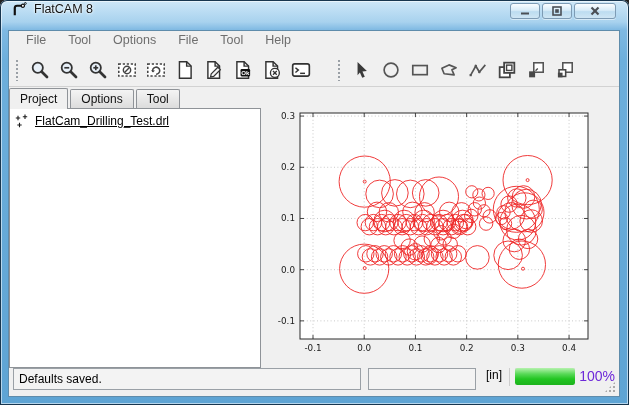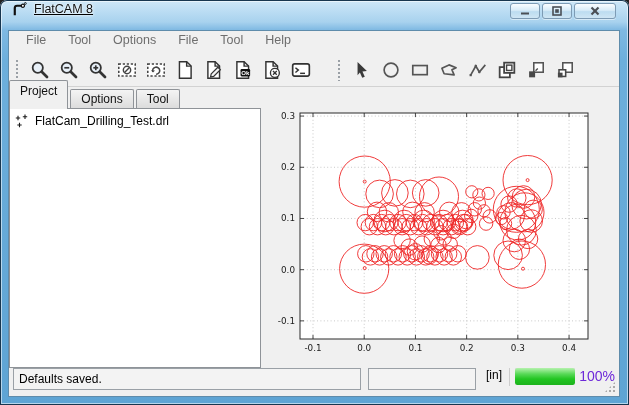--- a/index.html
+++ b/index.html
@@ -3,21 +3,21 @@
 <meta charset="utf-8">
 <style>
   html,body{margin:0;padding:0;background:#222;width:629px;height:405px;overflow:hidden;
             font-family:"Liberation Sans",sans-serif;}
   *{box-sizing:border-box;}
 
   
   .window{position:relative;width:629px;height:405px;border-radius:7px 7px 0 0;
     background:linear-gradient(180deg,#cfe8f8 0,#a8d2ee 22px,#7fb9e2 30px,#6dafdc 60px,#5ea4d4 100%);
     box-shadow:inset 0 0 0 1px #17364f, inset 0 0 0 2px rgba(255,255,255,.55);}
-  .titlebar{position:absolute;left:0;top:0;right:0;height:18px;display:flex;align-items:center;text-decoration:underline;}
+  .titlebar{position:absolute;left:0;top:0;right:0;height:18px;display:flex;align-items:center;}
   .app-icon{margin:0 6px 0 11px;width:17px;height:17px;}
   .title-text{font-size:12.5px;color:#111;text-shadow:0 0 4px #fff,0 0 2px #fff;}
   .win-controls{position:absolute;right:13px;top:3px;display:flex;gap:2px;}
   .win-btn{height:16px;border:1px solid #7d9bb4;border-radius:3px;
     background:linear-gradient(180deg,#fafdff 0,#d8ecf8 45%,#bcdcf0 55%,#cfe6f4 100%);
     display:flex;align-items:center;justify-content:center;box-shadow:0 1px 0 rgba(255,255,255,.5);}
   .win-btn.min,.win-btn.max{width:30px;} .win-btn.close{width:42px;}
   .win-btn svg{display:block;}
 
   
@@ -35,22 +35,22 @@
     background-image:radial-gradient(circle,#9aa0a6 33%,transparent 36%);background-size:4px 4px;}
   .tb-icon{width:23px;height:23px;margin:0 3px;display:flex;align-items:center;justify-content:center;}
   .tb-icon svg{width:20px;height:20px;}
 
   .main{flex:0 0 281px;display:flex;padding:0;}
   .left-panel{width:254px;margin-left:0;display:flex;flex-direction:column;}
   .tab-bar{height:21px;display:flex;align-items:flex-end;position:relative;z-index:2;}
   .tab{font-size:12px;color:#111;padding:0 10px;line-height:18px;height:19px;margin-right:2px;
     border:1px solid #8f9398;border-bottom:none;border-radius:2px 2px 0 0;
     background:linear-gradient(180deg,#f4f4f4 0,#dcdcdc 100%);}
-  .tab.active{height:29px;line-height:20px;background:#f0f0f0;margin-bottom:-1px;}
-  .tree{flex:1;background:#fff;border:1px solid #8f9398;position:relative;z-index:1;}
+  .tab.active{height:21px;line-height:20px;background:#f0f0f0;margin-bottom:-1px;}
+  .tree{flex:1;background:#fff;border:1px solid #8f9398;position:relative;z-index:1;text-decoration:underline;}
   .tree-item{display:flex;align-items:center;gap:6px;padding:5px 2px 0 5px;font-size:12px;color:#000;}
   .tree-item svg{width:14px;height:14px;flex:0 0 auto;}
 
   .right-panel{flex:1;margin-left:4px;background:#f0f0f0;}
   .right-panel svg{display:block;}
 
   .statusbar{flex:1;display:flex;align-items:flex-start;padding:0 4px;position:relative;}
   .status-field{height:22px;border:1px solid #9aa0a6;background:#f3f3f3;display:flex;align-items:center;}
   .status-msg{flex:0 0 348px;padding-left:5px;font-size:12px;color:#000;}
   .status-aux{flex:0 0 108px;margin-left:7px;}

